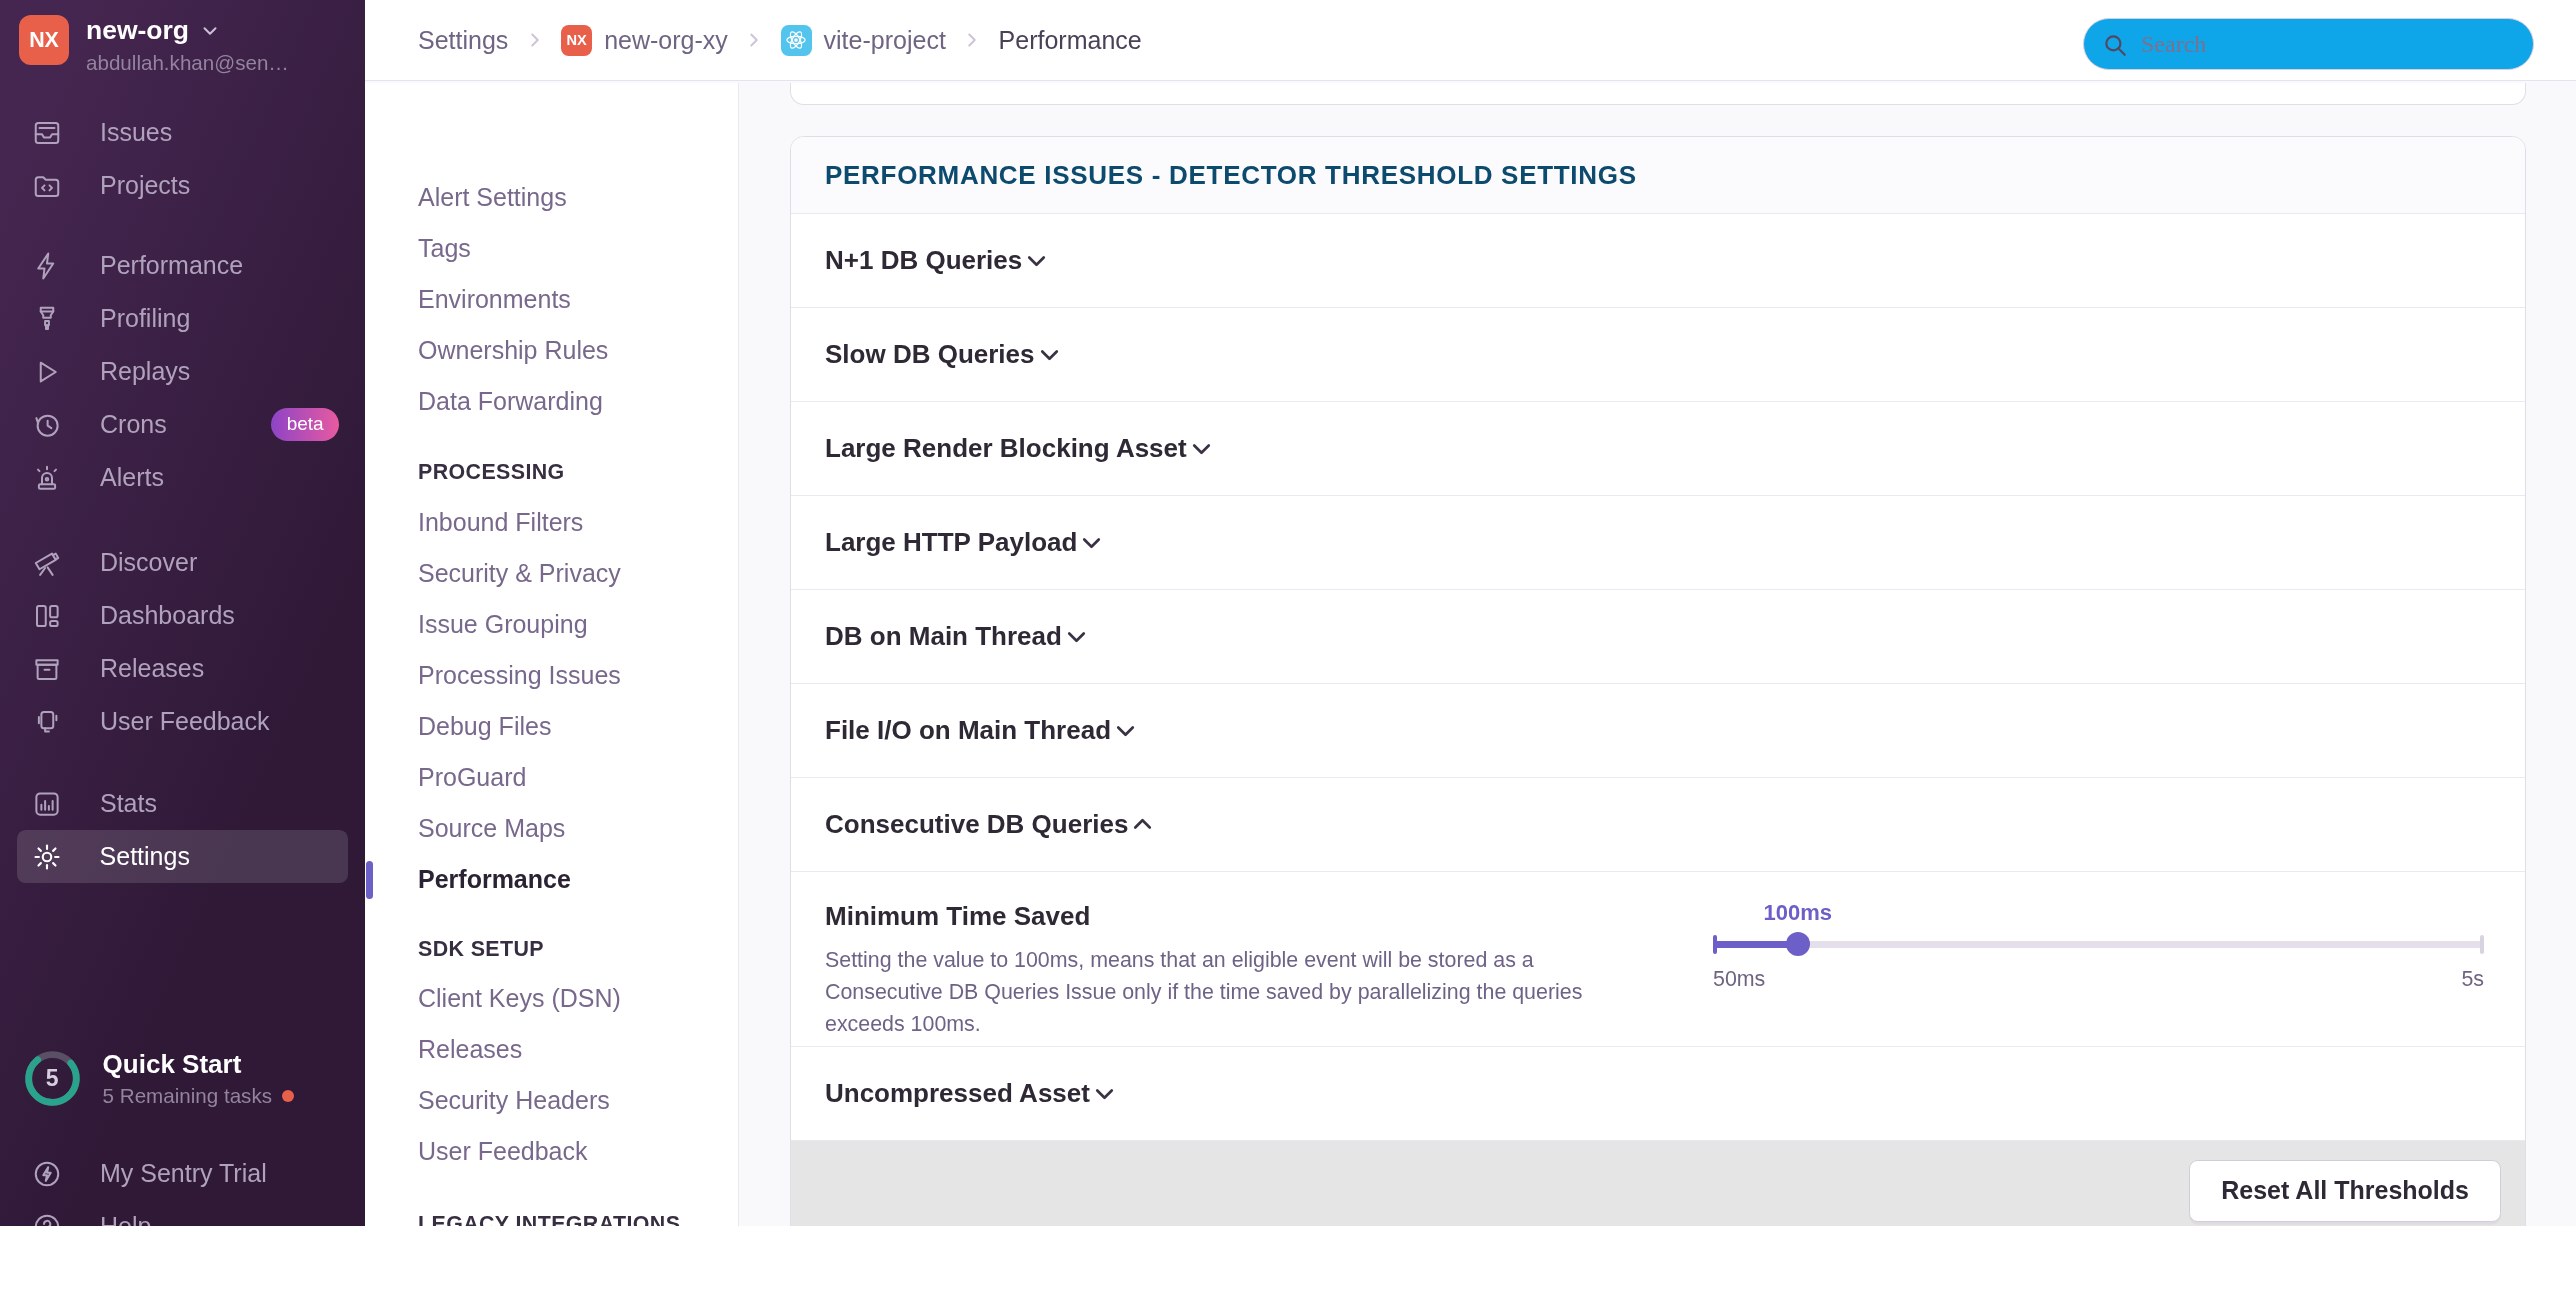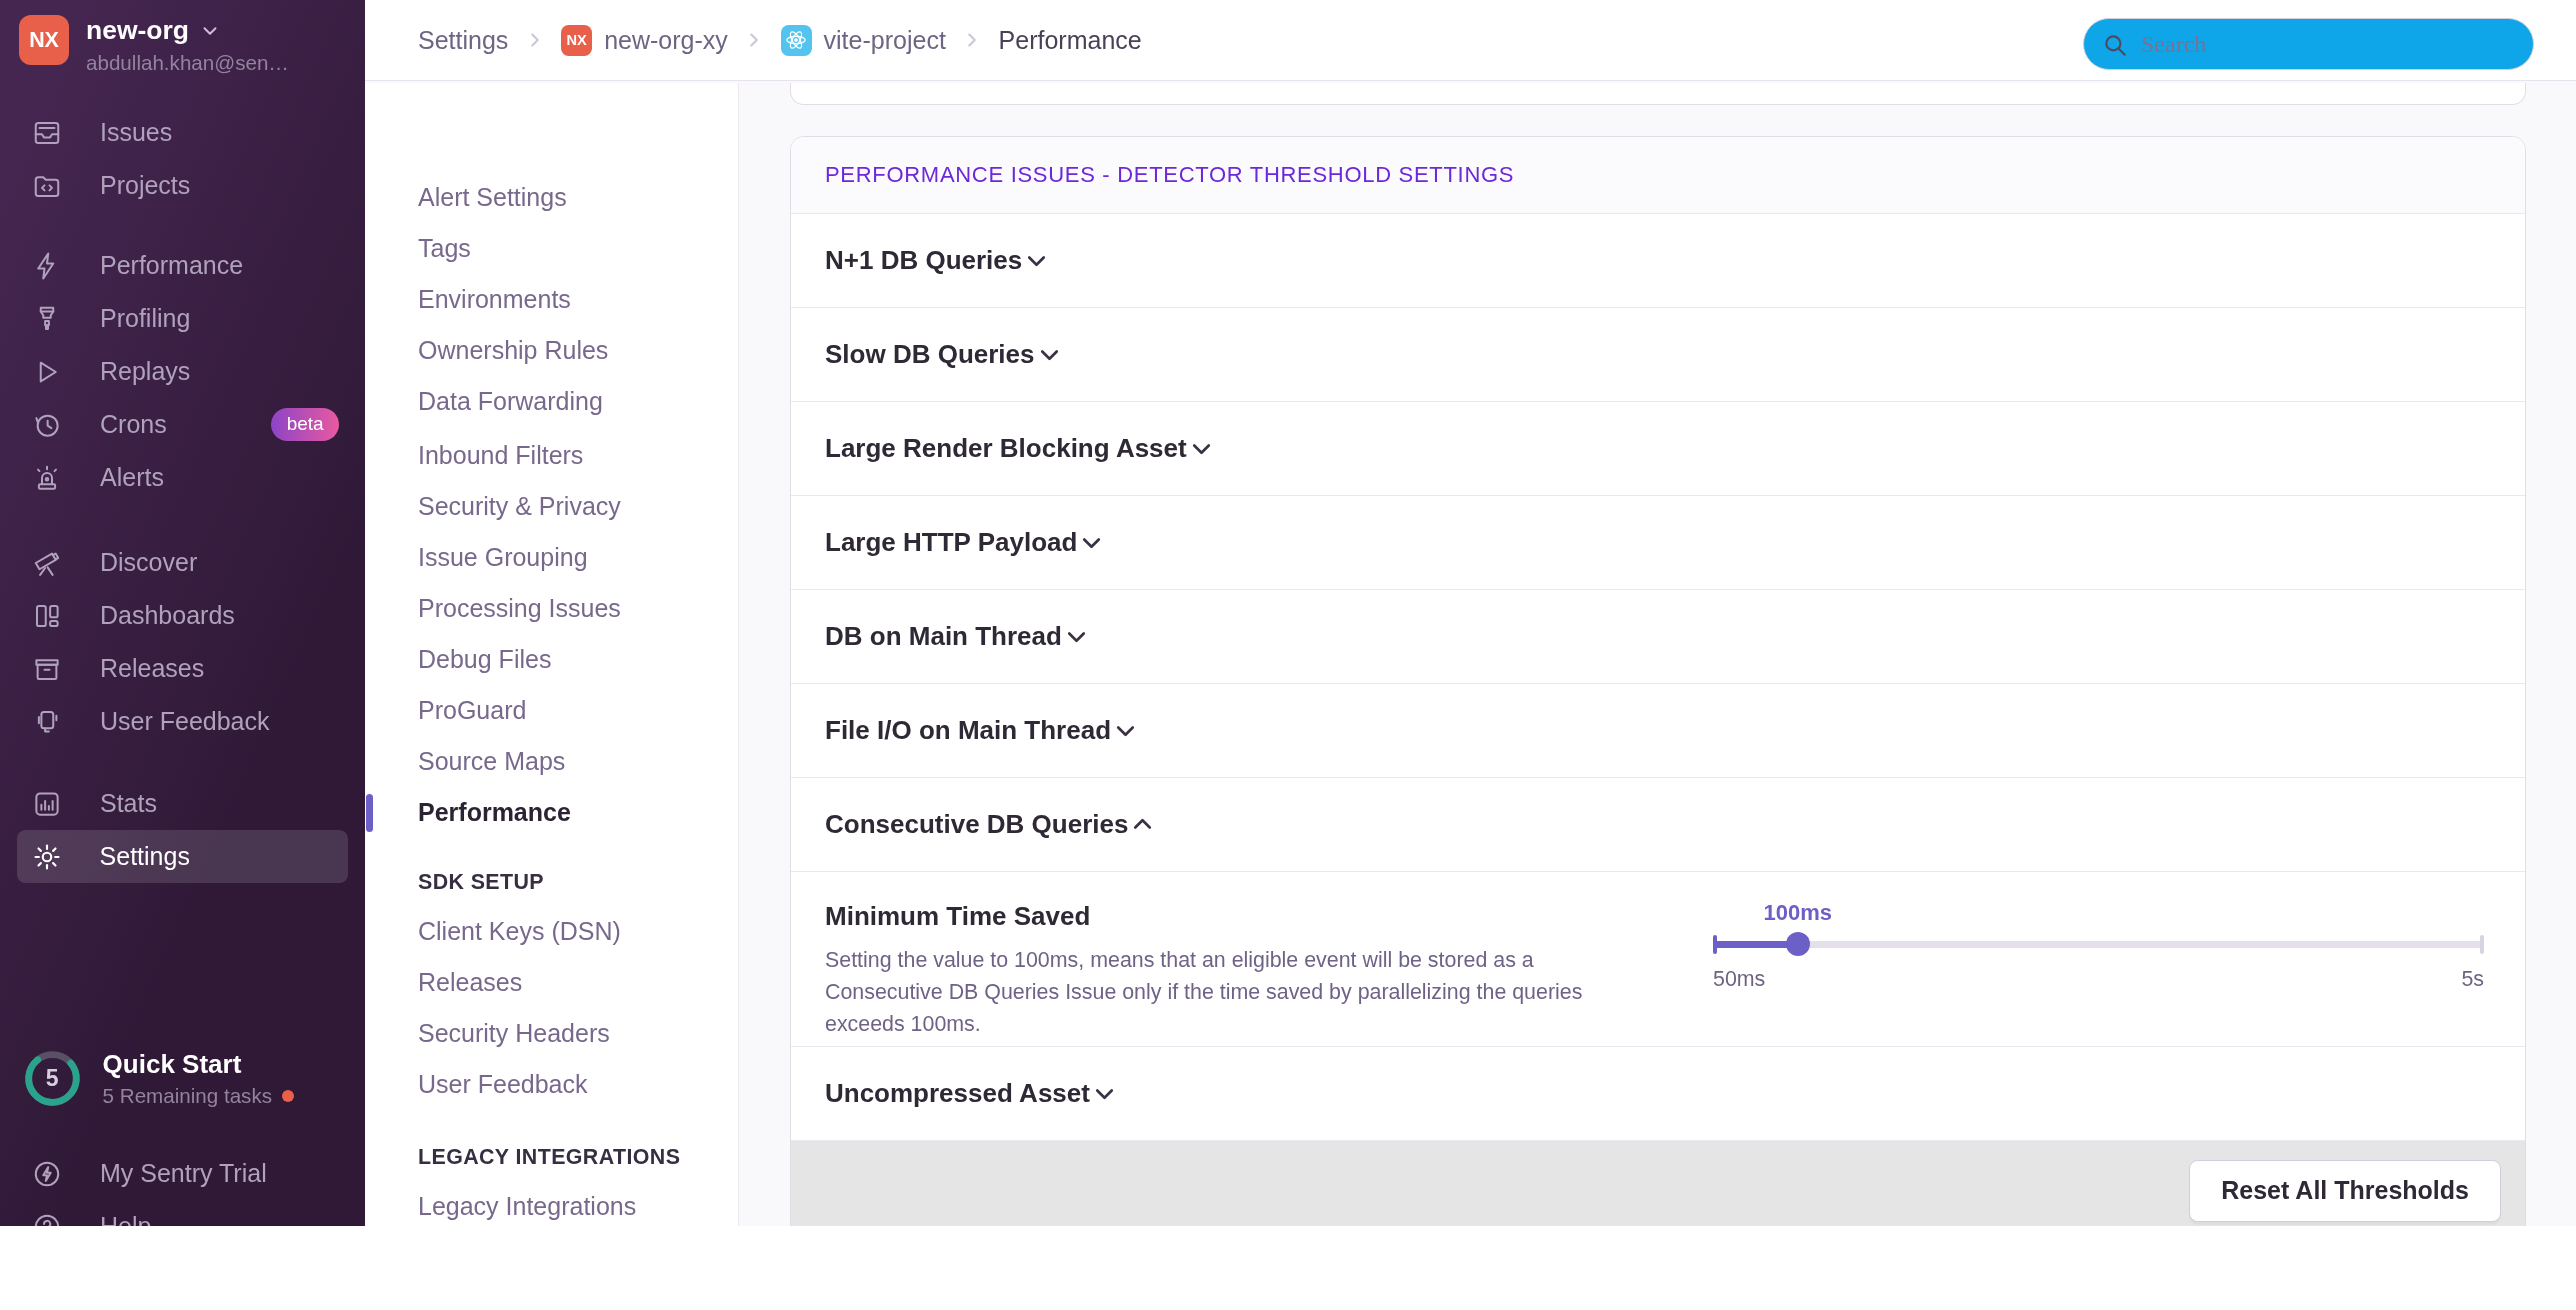--- a/index.html
+++ b/index.html
@@ -78,22 +78,22 @@
   .nitem.active .abar { position:absolute; left:0.9px; top:6.9px; width:6.9px; height:38px;
     border-radius:6.9px; background:#6c5fc7; }
 
   
   .content { position:absolute; left:739px; top:83px; right:0; bottom:0; background:#f9f8fb; }
   .card-tail { margin-left:51px; width:1736px; height:22px; background:#ffffff;
     border:1.7px solid #e2dce9; border-top:none; border-radius:0 0 13.7px 13.7px; }
   .panel { margin:31px 0 0 51px; width:1736px; background:#ffffff; border:1.7px solid #e2dce9;
     border-radius:13.7px; overflow:hidden; box-shadow:0 2.6px 0 rgba(45,0,85,0.03); }
   .panel-header { height:77px; background:#fbfafc; border-bottom:1.7px solid #ece7f1;
-    display:flex; align-items:center; padding:0 34px; font-size:22px; font-weight:normal;
-    color:#6d28d9; letter-spacing:0.7px; }
+    display:flex; align-items:center; padding:0 34px; font-size:26px; font-weight:bold;
+    color:#0c4a6e; letter-spacing:0.7px; }
   .prow { height:94px; display:flex; align-items:center; 
     padding:0 38px 0 34px; border-bottom:1.7px solid #ece7f1; cursor:pointer; background:#fff; }
   .prow-label { font-size:26px; font-weight:bold; color:#2f2936; }
   .chev { flex:none; }
 
   .detail { height:175px; border-bottom:1.7px solid #ece7f1; display:flex; padding:0 41px 0 34px; background:#fff; }
   .d-left { width:848px; padding-top:29px; }
   .d-title { font-size:26px; font-weight:bold; color:#2f2936; }
   .d-desc { margin-top:12px; font-size:21.4px; line-height:32px; color:#6f6287; max-width:796px; }
   .slider { margin-left:auto; width:771px; position:relative; padding-top:38px; }
@@ -402,20 +402,21 @@
           <span>Environments</span>
         </div>
       <div class="nitem">
           <span>Ownership Rules</span>
         </div>
       <div class="nitem">
           <span>Data Forwarding</span>
         </div>
     </div>
 
+    <div class="nhead mt28">PROCESSING</div>
     <div class="mt4">
       <div class="nitem">
           <span>Inbound Filters</span>
         </div>
       <div class="nitem">
           <span>Security &amp; Privacy</span>
         </div>
       <div class="nitem">
           <span>Issue Grouping</span>
         </div>

